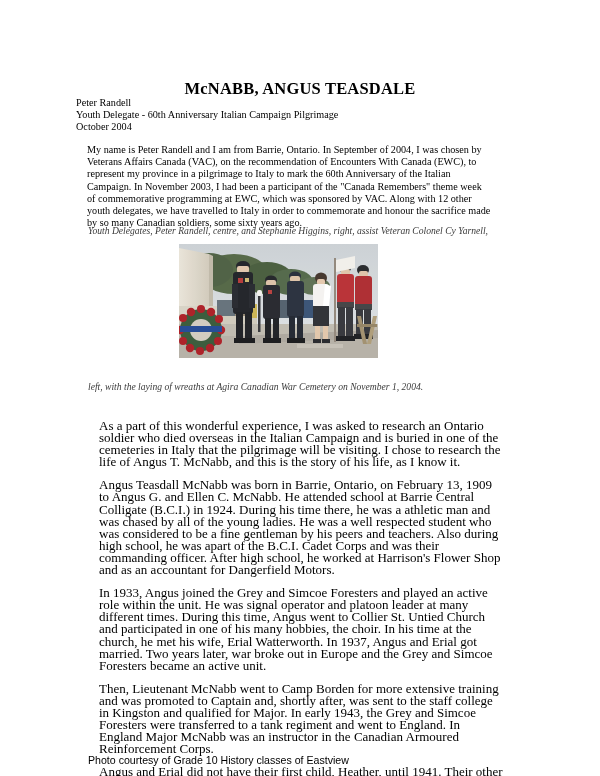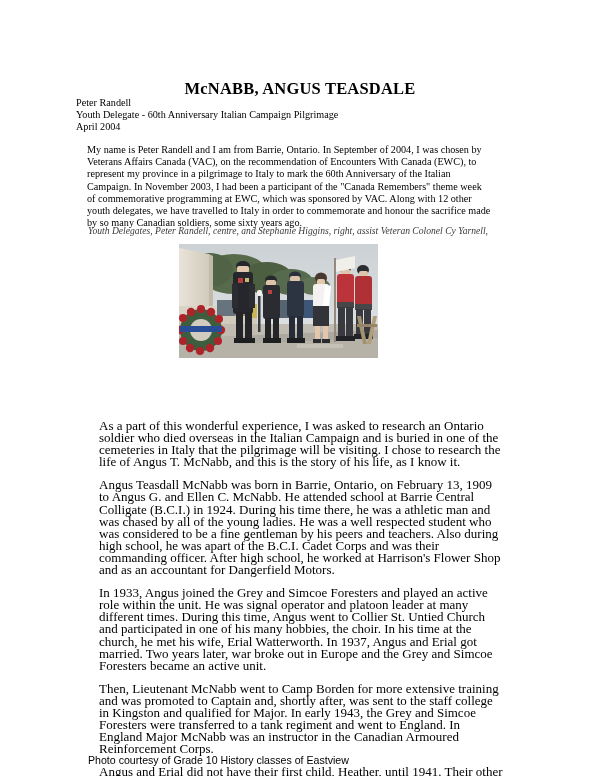--- a/index.html
+++ b/index.html
@@ -97,21 +97,21 @@
 </head>
 <body>
 
 <div class="page">
 
   <h1 class="doc-title">McNABB, ANGUS TEASDALE</h1>
 
   <div class="body-block">
     <span class="byline-line">Peter Randell</span>
     <span class="byline-line">Youth Delegate - 60th Anniversary Italian Campaign Pilgrimage</span>
-    <span class="byline-line">April 2004</span>
+    <span class="byline-line">October 2004</span>
     <p class="para">My name is Peter Randell and I am from Barrie, Ontario. In September of 2004, I was chosen by Veterans Affairs Canada (VAC), on the recommendation of Encounters With Canada (EWC), to represent my province in a pilgrimage to Italy to mark the 60th Anniversary of the Italian Campaign. In November 2003, I had been a participant of the "Canada Remembers" theme week of commemorative programming at EWC, which was sponsored by VAC. Along with 12 other youth delegates, we have travelled to Italy in order to commemorate and honour the sacrifice made by so many Canadian soldiers, some sixty years ago.</p>
   </div>
 
   <div class="caption caption-top">Youth Delegates, Peter Randell, centre, and Stephanie Higgins, right, assist Veteran Colonel Cy Yarnell,</div>
 
   <div class="photo-wrap">
     <svg width="199" height="114" viewBox="0 0 199 114" role="img">
       <defs>
         <linearGradient id="skyG" x1="0" y1="0" x2="0" y2="1">
           <stop offset="0%" stop-color="#c9ced2"></stop>
@@ -231,20 +231,21 @@
       <polygon points="157,16 176,12 176,24 157,28" fill="#f0eee9"></polygon>
 
       <polygon points="178,72 182,72 188,100 184,100" fill="#9c8a67"></polygon>
       <polygon points="194,72 198,72 192,100 188,100" fill="#ab9873"></polygon>
       <rect x="178" y="80" width="20" height="3" fill="#8e7d5c"></rect>
 
       <rect x="0" y="0" width="199" height="114" fill="#ffffff" opacity="0.07"></rect>
     </svg>
   </div>
 
+  <div class="caption caption-bottom">left, with the laying of wreaths at Agira Canadian War Cemetery on November 1, 2004.</div>
 
   <div class="story-block">
     <p class="para">As a part of this wonderful experience, I was asked to research an Ontario soldier who died overseas in the Italian Campaign and is buried in one of the cemeteries in Italy that the pilgrimage will be visiting. I chose to research the life of Angus T. McNabb, and this is the story of his life, as I know it.</p>
     <p class="para">Angus Teasdall McNabb was born in Barrie, Ontario, on February 13, 1909 to Angus G. and Ellen C. McNabb. He attended school at Barrie Central Colligate (B.C.I.) in 1924. During his time there, he was a athletic man and was chased by all of the young ladies. He was a well respected student who was considered to be a fine gentleman by his peers and teachers. Also during high school, he was apart of the B.C.I. Cadet Corps and was their commanding officer. After high school, he worked at Harrison's Flower Shop and as an accountant for Dangerfield Motors.</p>
     <p class="para">In 1933, Angus joined the Grey and Simcoe Foresters and played an active role within the unit. He was signal operator and platoon leader at many different times. During this time, Angus went to Collier St. Untied Church and participated in one of his many hobbies, the choir. In his time at the church, he met his wife, Erial Watterworth. In 1937, Angus and Erial got married. Two years later, war broke out in Europe and the Grey and Simcoe Foresters became an active unit.</p>
     <p class="para">Then, Lieutenant McNabb went to Camp Borden for more extensive training and was promoted to Captain and, shortly after, was sent to the staff college in Kingston and qualified for Major. In early 1943, the Grey and Simcoe Foresters were transferred to a tank regiment and went to England. In England Major McNabb was an instructor in the Canadian Armoured Reinforcement Corps.</p>
     <p class="para">Angus and Erial did not have their first child, Heather, until 1941. Their other two children, Andrew and Courtney, were not born until 1944. In 1944, Major McNabb asked for a reversion in rank so he could get some real battle experience. He went overseas to Italy and was sent to the Ontario Regiment where he commanded a squadron of tanks. On May 11th, 1944, the Ontario Regiment was to support the 17th Indian Brigade in the breaking of the Gustav Line. A mere four days into the operation, near San Angelo, Angus was hit by a mortar round and killed instantly. Because there was no trace of him to be found, he was labelled as "Missing In Action", but fellow soldiers such as Ben Little told the family that there was no need for him to be MIA, because he knew that Captain McNabb was dead.</p>
   </div>
 
   <div class="footer-block">

